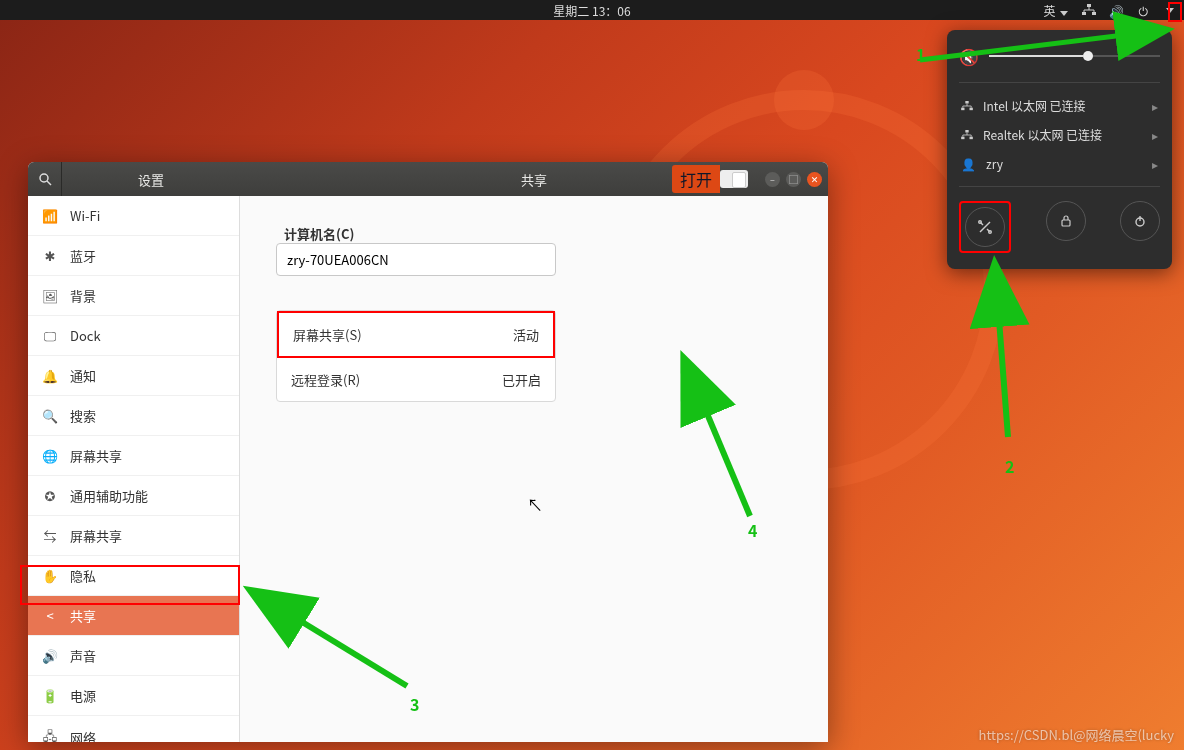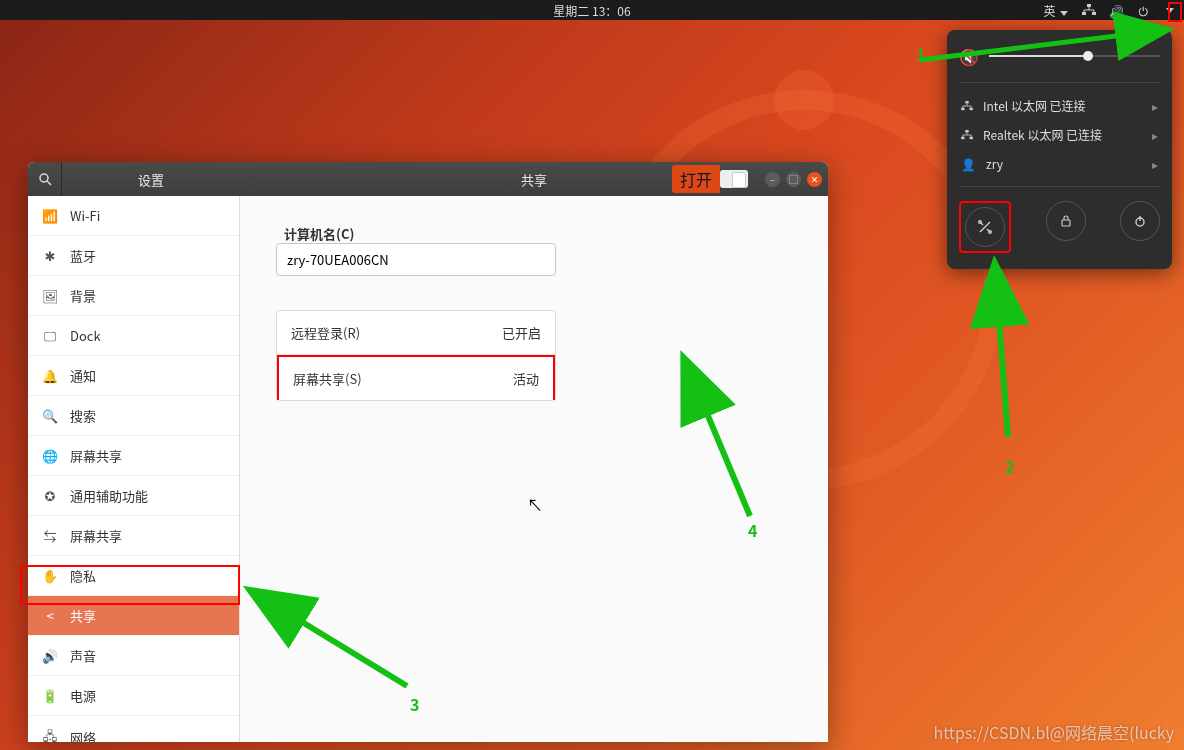--- a/index.html
+++ b/index.html
@@ -56,21 +56,21 @@
 .option-row{display:flex;justify-content:space-between;padding:12px 14px;border-bottom:1px solid #e5e5e5;cursor:pointer;}
 .option-row:last-child{border-bottom:none;}
 .red-box-opt{border:2px solid #ff0000;}
 .cursor{position:absolute;left:527px;top:492px;font-size:16px;color:#000;}
 
 
 .arrow{position:absolute;pointer-events:none;}
 .arrow svg{overflow:visible;}
 .anno-num{position:absolute;color:#15c015;font-size:16px;font-weight:bold;}
 
-.watermark{position:absolute;right:10px;bottom:6px;font-size:16px;color:rgba(255,255,255,0.6);text-shadow:0 0 3px rgba(0,0,0,0.3);margin-top:29px;}
+.watermark{position:absolute;right:10px;bottom:6px;font-size:13px;color:rgba(255,255,255,0.6);text-shadow:0 0 3px rgba(0,0,0,0.3);margin-top:29px;}
 </style>
 </head>
 <body>
 
 <div class="desktop-circle"></div>
 
 <div class="topbar">
   <div class="center">星期二 13：06</div>
   <div class="right">
     <span><span>英</span><span class="tri-down"></span></span>
@@ -240,27 +240,27 @@
         </div>
         <div class="side-item">
           <span class="side-icon">🖧</span>
           <span>网络</span>
         </div>
       </div>
     <div class="content">
       <div class="field-label">计算机名(C)</div>
       <input class="text-input" value="zry-70UEA006CN" style="">
       <div class="option-list">
+        <div class="option-row red-box-opt">
+          <span>屏幕共享(S)</span>
+          <span>活动</span>
+        </div>
         <div class="option-row">
           <span>远程登录(R)</span>
           <span>已开启</span>
-        </div>
-        <div class="option-row red-box-opt">
-          <span>屏幕共享(S)</span>
-          <span>活动</span>
         </div>
       </div>
     </div>
   </div>
 </div>
 
 <div class="red-box-side"></div>
 <div class="cursor">↖</div>
 
 <div class="arrow" style="left:920px;top:30px;">

